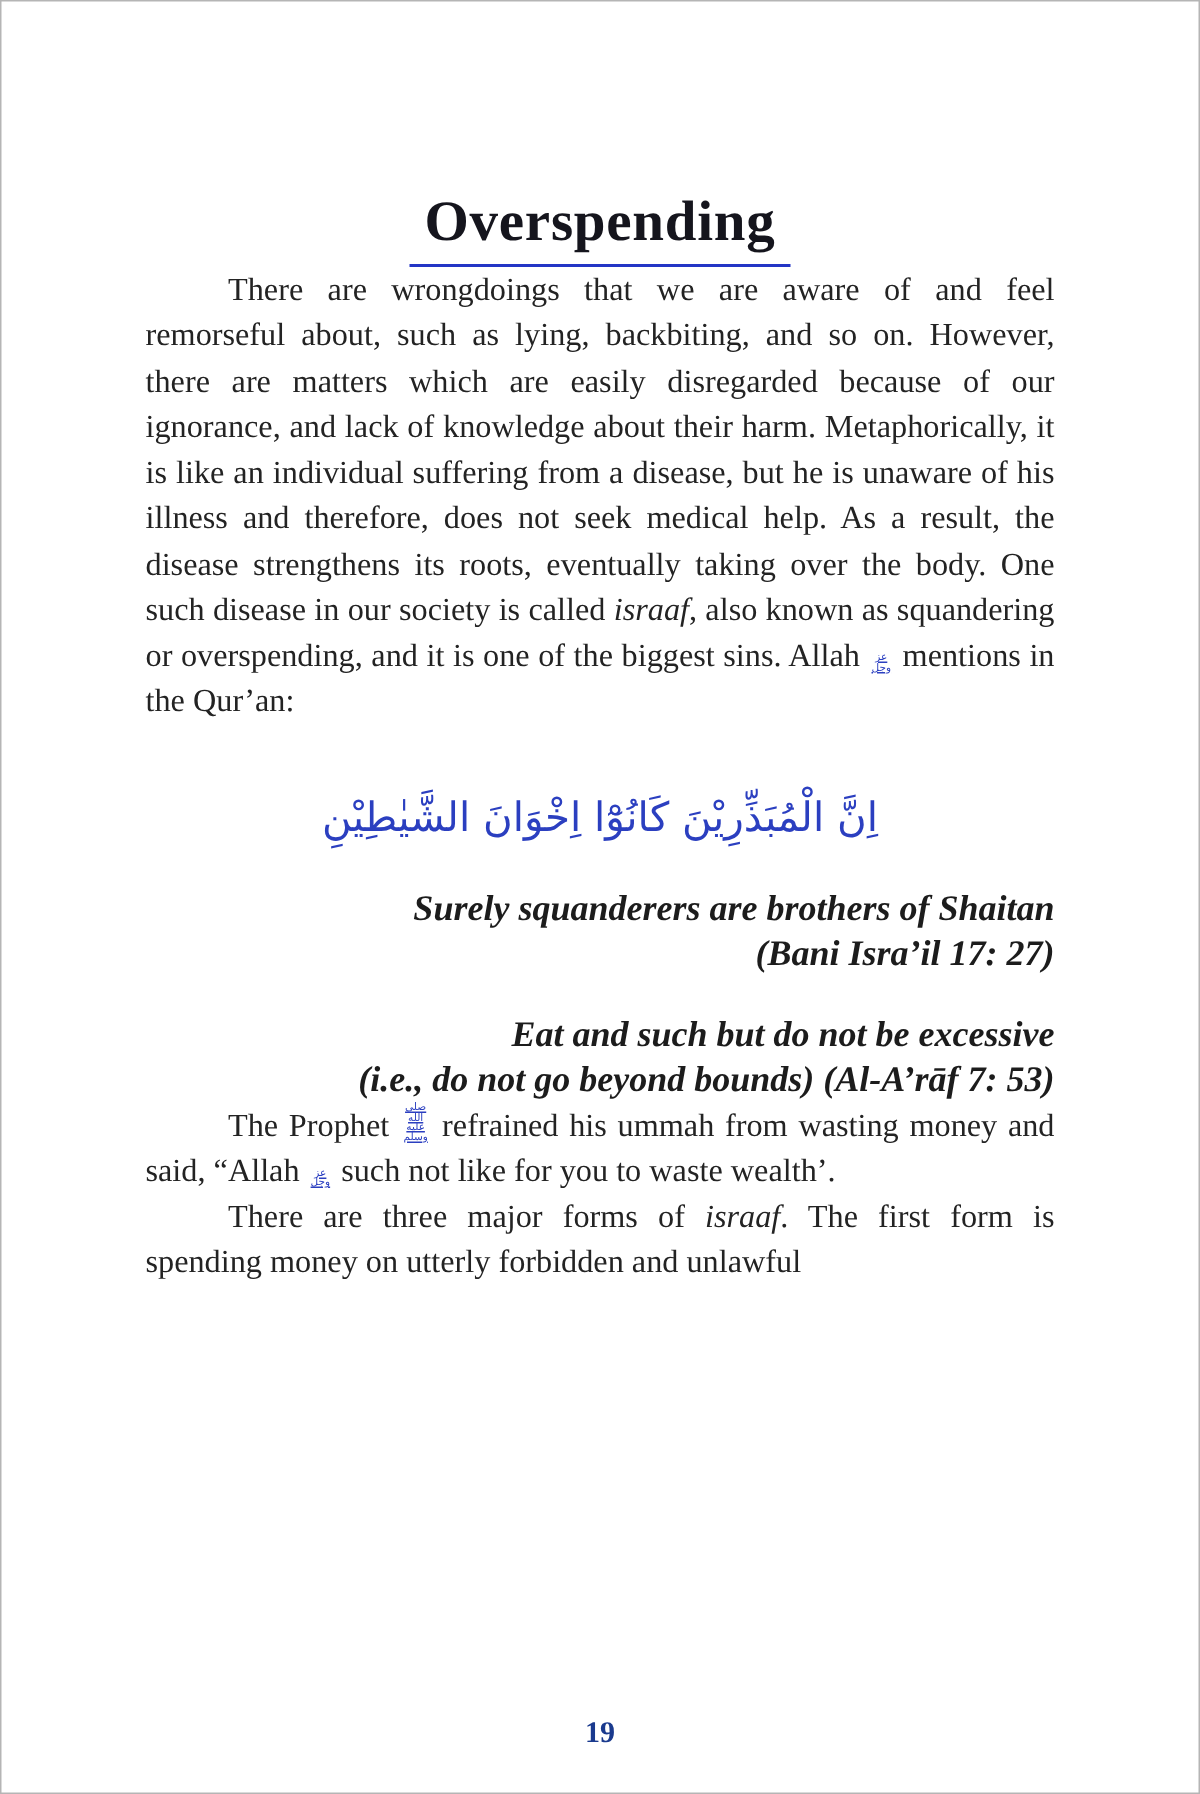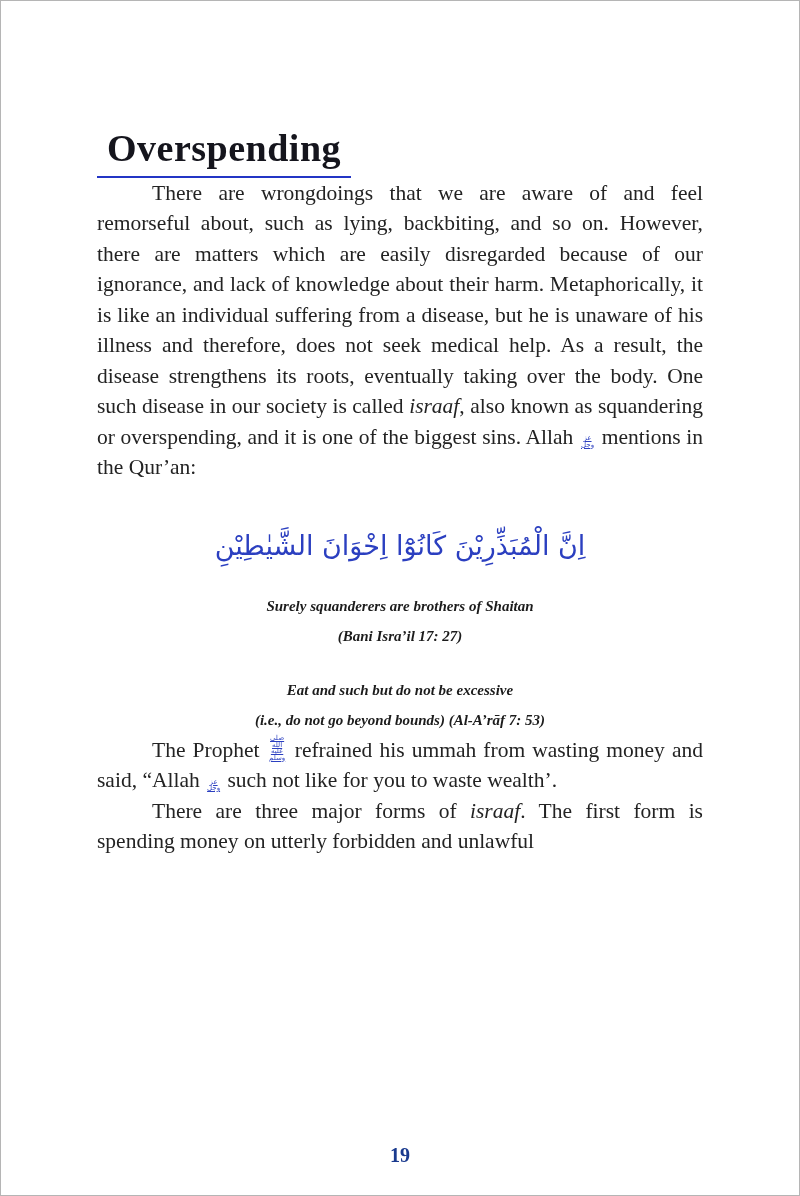--- a/index.html
+++ b/index.html
@@ -14,20 +14,21 @@
     box-sizing: border-box;
     background: #ffffff;
     border: 1px solid #b5b5b5;
     padding: 0 96px;
     font-family: "Liberation Serif", serif;
     color: #232323;
     overflow: hidden;
   }
   .title-wrap {
     padding-top: 126px;
+    text-align: center;
   }
   .title-text {
     display: inline-block;
     font-size: 38px;
     line-height: 1.12;
     font-weight: bold;
     color: #15151d;
     border-bottom: 2px solid #2335c5;
     padding: 0 10px 6px 10px;
     letter-spacing: 0.5px;
@@ -48,22 +49,22 @@
     direction: rtl;
     text-align: center;
     font-family: "DejaVu Sans", sans-serif;
     font-size: 27px;
     line-height: 42px;
     color: #2b3fc0;
   }
   .arabic2 { margin-top: 38px; }
   .translation {
     margin-top: 24px;
-    text-align: center;
-    font-size: 15px;
+    text-align: right;
+    font-size: 24px;
     line-height: 30px;
     font-weight: bold;
     font-style: italic;
     color: #1c1c1c;
   }
   .translation div { margin: 0; }
   .honorific {
     display: inline-block;
     direction: rtl;
     width: 21px;

